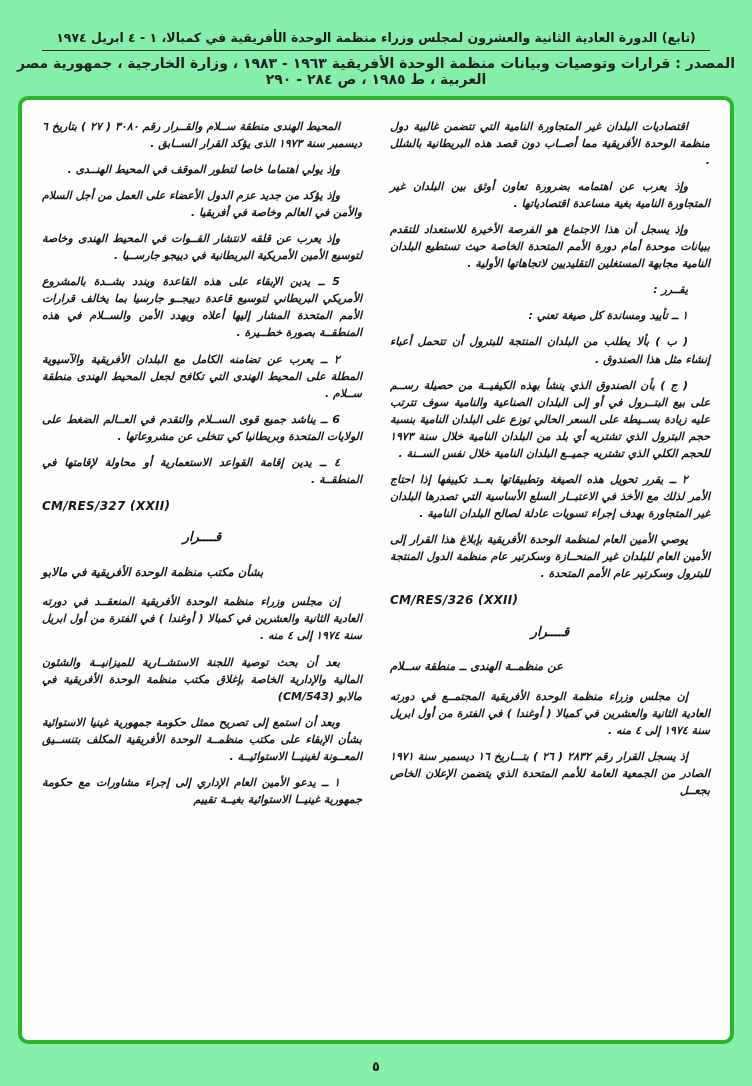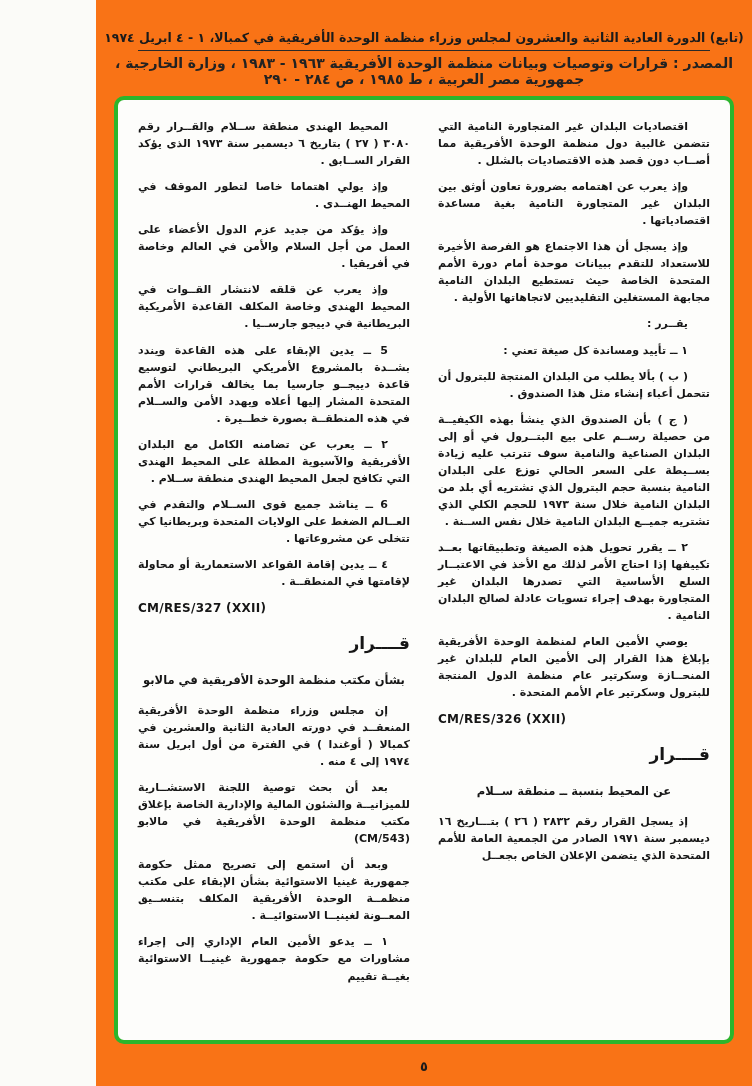--- a/index.html
+++ b/index.html
@@ -3,23 +3,23 @@
 <meta charset="utf-8">
 <style>
   html, body {
     margin: 0;
     padding: 0;
     background: #fbfbf8;
     font-family: "DejaVu Sans", sans-serif;
   }
   .page {
     position: relative;
-    width: 656px;
+    width: 752px;
     height: 1086px;
-    background: #f97316;
+    background: #86efac;
     direction: rtl;
     overflow: hidden;
     color: #1b1b1b;
   }
   
   .header {
     padding-top: 30px;
     text-align: center;
   }
   .header-line1 {
@@ -52,20 +52,21 @@
     overflow: hidden;
   }
   .columns {
     display: flex;
     gap: 28px;
     height: 100%;
   }
   .col {
     flex: 1 1 0;
     min-width: 0;
+    font-style: italic;
   }
   
   .para {
     font-size: 11px;
     font-weight: bold;
     line-height: 1.55;
     text-align: justify;
     text-indent: 22px;
     margin: 0 0 9px 0;
     color: #161616;
@@ -73,28 +74,29 @@
   .res-code {
     direction: ltr;
     text-align: left;
     font-weight: bold;
     font-size: 12px;
     letter-spacing: 0.3px;
     margin: 5px 0 12px 0;
     text-indent: 0;
   }
   .res-title {
+    text-align: center;
     font-weight: bold;
-    font-size: 17px;
+    font-size: 13px;
     margin: 4px 0 7px 0;
     text-indent: 0;
     letter-spacing: 1px;
   }
   .res-subtitle {
-    text-align: center;
+    text-align: left;
     font-weight: bold;
     font-size: 11.5px;
     margin: 16px 0 12px 0;
     text-indent: 0;
   }
   
   .page-number {
     position: absolute;
     bottom: 12px;
     left: 0;
@@ -112,40 +114,41 @@
   <div class="header">
     <div class="header-line1">(تابع) الدورة العادية الثانية والعشرون لمجلس وزراء منظمة الوحدة الأفريقية في كمبالا، ١ - ٤ ابريل ١٩٧٤</div>
     <hr class="header-rule">
     <div class="header-line2">المصدر : قرارات وتوصيات وبيانات منظمة الوحدة الأفريقية ١٩٦٣ - ١٩٨٣ ، وزارة الخارجية ، جمهورية مصر العربية ، ط ١٩٨٥ ، ص ٢٨٤ - ٢٩٠</div>
   </div>
 
   <div class="green-box">
     <div class="columns">
 
       <div class="col">
-        <p class="para">اقتصاديات البلدان غير المتجاورة النامية التي تتضمن غالبية دول منظمة الوحدة الأفريقية مما أصــاب دون قصد هذه الاقتصاديات بالشلل .</p>
+        <p class="para">اقتصاديات البلدان غير المتجاورة النامية التي تتضمن غالبية دول منظمة الوحدة الأفريقية مما أصــاب دون قصد هذه البريطانية بالشلل .</p>
         <p class="para">وإذ يعرب عن اهتمامه بضرورة تعاون أوثق بين البلدان غير المتجاورة النامية بغية مساعدة اقتصادياتها .</p>
         <p class="para">وإذ يسجل أن هذا الاجتماع هو الفرصة الأخيرة للاستعداد للتقدم ببيانات موحدة أمام دورة الأمم المتحدة الخاصة حيث تستطيع البلدان النامية مجابهة المستغلين التقليديين لاتجاهاتها الأولية .</p>
         <p class="para">يقــرر :</p>
         <p class="para">١ ــ تأييد ومساندة كل صيغة تعني :</p>
         <p class="para">( ب ) بألا يطلب من البلدان المنتجة للبترول أن تتحمل أعباء إنشاء مثل هذا الصندوق .</p>
         <p class="para">( ج ) بأن الصندوق الذي ينشأ بهذه الكيفيــة من حصيلة رســم على بيع البتــرول في أو إلى البلدان الصناعية والنامية سوف تترتب عليه زيادة بســيطة على السعر الحالي توزع على البلدان النامية بنسبة حجم البترول الذي تشتريه أي بلد من البلدان النامية خلال سنة ١٩٧٣ للحجم الكلي الذي تشتريه جميــع البلدان النامية خلال نفس الســنة .</p>
         <p class="para">٢ ــ يقرر تحويل هذه الصيغة وتطبيقاتها بعــد تكييفها إذا احتاج الأمر لذلك مع الأخذ في الاعتبــار السلع الأساسية التي تصدرها البلدان غير المتجاورة بهدف إجراء تسويات عادلة لصالح البلدان النامية .</p>
         <p class="para">يوصي الأمين العام لمنظمة الوحدة الأفريقية بإبلاغ هذا القرار إلى الأمين العام للبلدان غير المنحــازة وسكرتير عام منظمة الدول المنتجة للبترول وسكرتير عام الأمم المتحدة .</p>
         <p class="para res-code">CM/RES/326 (XXII)</p>
         <p class="para res-title">قــــرار</p>
-        <p class="para res-subtitle">عن المحيط بنسبة ــ منطقة ســلام</p>
+        <p class="para res-subtitle">عن منظمــة الهندى ــ منطقة ســلام</p>
+        <p class="para">إن مجلس وزراء منظمة الوحدة الأفريقية المجتمــع في دورته العادية الثانية والعشرين في كمبالا ( أوغندا ) في الفترة من أول ابريل سنة ١٩٧٤ إلى ٤ منه .</p>
         <p class="para">إذ يسجل القرار رقم ٢٨٣٢ ( ٢٦ ) بتـــاريخ ١٦ ديسمبر سنة ١٩٧١ الصادر من الجمعية العامة للأمم المتحدة الذي يتضمن الإعلان الخاص بجعــل</p>
       </div>
 
       <div class="col">
         <p class="para">المحيط الهندى منطقة ســلام والقــرار رقم ٣٠٨٠ ( ٢٧ ) بتاريخ ٦ ديسمبر سنة ١٩٧٣ الذى يؤكد القرار الســابق .</p>
         <p class="para">وإذ يولي اهتماما خاصا لتطور الموقف في المحيط الهنــدى .</p>
         <p class="para">وإذ يؤكد من جديد عزم الدول الأعضاء على العمل من أجل السلام والأمن في العالم وخاصة في أفريقيا .</p>
-        <p class="para">وإذ يعرب عن قلقه لانتشار القــوات في المحيط الهندى وخاصة المكلف القاعدة الأمريكية البريطانية في دييجو جارســيا .</p>
+        <p class="para">وإذ يعرب عن قلقه لانتشار القــوات في المحيط الهندى وخاصة لتوسيع الأمين الأمريكية البريطانية في دييجو جارســيا .</p>
         <p class="para">5 ــ يدين الإبقاء على هذه القاعدة ويندد بشــدة بالمشروع الأمريكي البريطاني لتوسيع قاعدة دييجــو جارسيا بما يخالف قرارات الأمم المتحدة المشار إليها أعلاه ويهدد الأمن والســلام في هذه المنطقــة بصورة خطــيرة .</p>
         <p class="para">٢ ــ يعرب عن تضامنه الكامل مع البلدان الأفريقية والآسيوية المطلة على المحيط الهندى التي تكافح لجعل المحيط الهندى منطقة ســلام .</p>
         <p class="para">6 ــ يناشد جميع قوى الســلام والتقدم في العــالم الضغط على الولايات المتحدة وبريطانيا كي تتخلى عن مشروعاتها .</p>
         <p class="para">٤ ــ يدين إقامة القواعد الاستعمارية أو محاولة لإقامتها في المنطقــة .</p>
         <p class="para res-code">CM/RES/327 (XXII)</p>
         <p class="para res-title">قــــرار</p>
         <p class="para res-subtitle">بشأن مكتب منظمة الوحدة الأفريقية في مالابو</p>
         <p class="para">إن مجلس وزراء منظمة الوحدة الأفريقية المنعقــد في دورته العادية الثانية والعشرين في كمبالا ( أوغندا ) في الفترة من أول ابريل سنة ١٩٧٤ إلى ٤ منه .</p>
         <p class="para">بعد أن بحث توصية اللجنة الاستشــارية للميزانيــة والشئون المالية والإدارية الخاصة بإغلاق مكتب منظمة الوحدة الأفريقية في مالابو (CM/543)</p>
         <p class="para">وبعد أن استمع إلى تصريح ممثل حكومة جمهورية غينيا الاستوائية بشأن الإبقاء على مكتب منظمــة الوحدة الأفريقية المكلف بتنســيق المعــونة لغينيــا الاستوائيــة .</p>

